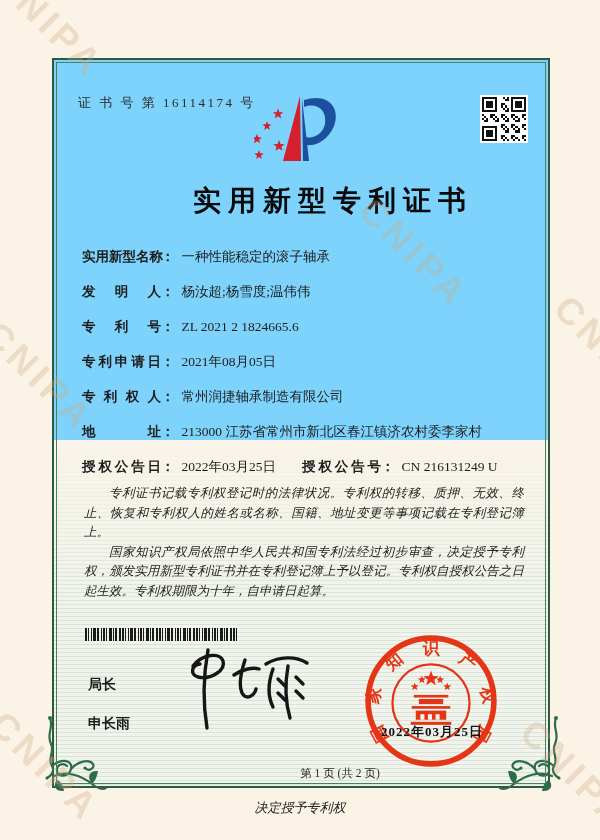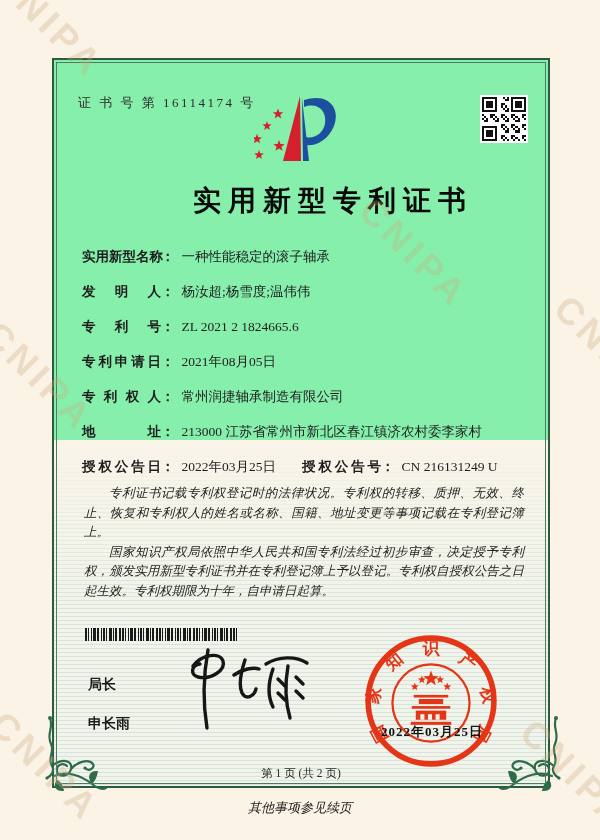--- a/index.html
+++ b/index.html
@@ -11,21 +11,21 @@
   }
   .watermark{
     position:absolute;z-index:2;pointer-events:none;
     font-family:"Liberation Sans", sans-serif;font-weight:bold;
     font-size:37px;letter-spacing:5px;color:rgba(204,168,122,0.30);
     transform:rotate(45deg);white-space:nowrap;
   }
   .frame{
     position:absolute;left:52px;top:58px;width:498px;height:730px;
     box-sizing:border-box;border:2px solid #2b5a40;
-    background:#86efac;
+    background:#7dd3fc;
   }
   .frame::after{
     content:"";position:absolute;inset:2px;border:1px solid #4d7c61;pointer-events:none;
   }
   .stripes{
     position:absolute;left:0;right:0;top:380px;bottom:0;pointer-events:none;
     background:
       linear-gradient(180deg,#faf4e9 0px, rgba(250,244,233,0) 170px),
       repeating-linear-gradient(180deg, rgba(110,150,115,0.18) 0px, rgba(110,150,115,0.18) 1px, rgba(0,0,0,0) 1px, rgba(0,0,0,0) 4px),
       #f0f4ec;
@@ -56,21 +56,21 @@
   .barcode{position:absolute;left:31px;top:568px;width:155px;height:13px;}
   .officer-title{position:absolute;left:34px;top:616px;font-family:"Liberation Sans",sans-serif;font-weight:600;font-size:14px;color:#1c1c1c;text-align:right;}
   .officer-name{position:absolute;left:34px;top:644px;font-family:"Liberation Sans",sans-serif;font-weight:600;font-size:14px;color:#1c1c1c;margin-top:11px;}
   .signature{position:absolute;left:124px;top:578px;width:138px;height:100px;}
   .seal{position:absolute;left:306px;top:570px;width:142px;height:142px;}
   .ring-ch{font-family:"Liberation Serif",serif;font-size:16.5px;font-weight:bold;fill:#e53517;text-anchor:middle;}
   .seal-date{
     position:absolute;left:316px;top:663px;width:124px;text-align:center;
     font-size:13px;letter-spacing:1px;color:#141414;font-weight:bold;
   }
-  .page-info{position:absolute;left:0;top:706px;width:100%;text-align:center;font-size:11.5px;color:#2a2a2a;}
+  .page-info{position:absolute;left:0;top:706px;width:100%;text-align:center;font-size:11.5px;color:#2a2a2a;padding-left:39px;}
   .corner-orn{position:absolute;width:66px;height:86px;}
   .orn-bl{left:-13px;top:654px;}
   .orn-br{left:445px;top:654px;transform:scaleX(-1);}
   .continuation{
     position:absolute;left:0;top:799px;width:100%;text-align:center;
     font-size:13px;font-style:italic;color:#232323;
   }
 </style>
 </head>
 <body>
@@ -455,13 +455,13 @@
     <g fill="#2e6b49">
       <circle cx="8" cy="4" r="2"></circle>
       <circle cx="5" cy="64" r="1.6"></circle>
       <circle cx="43" cy="54" r="1.6"></circle>
       <path d="M50 70 C44 62 48 56 56 57 C55 63 53 67 50 70 Z"></path>
       <path d="M15 66 C10 72 14 78 22 77 C21 71 19 68 15 66 Z"></path>
     </g>
   </svg>
 </div>
 
-<div class="continuation">其他事项参见续页</div>
+<div class="continuation">决定授予专利权</div>
 
 </body></html>

